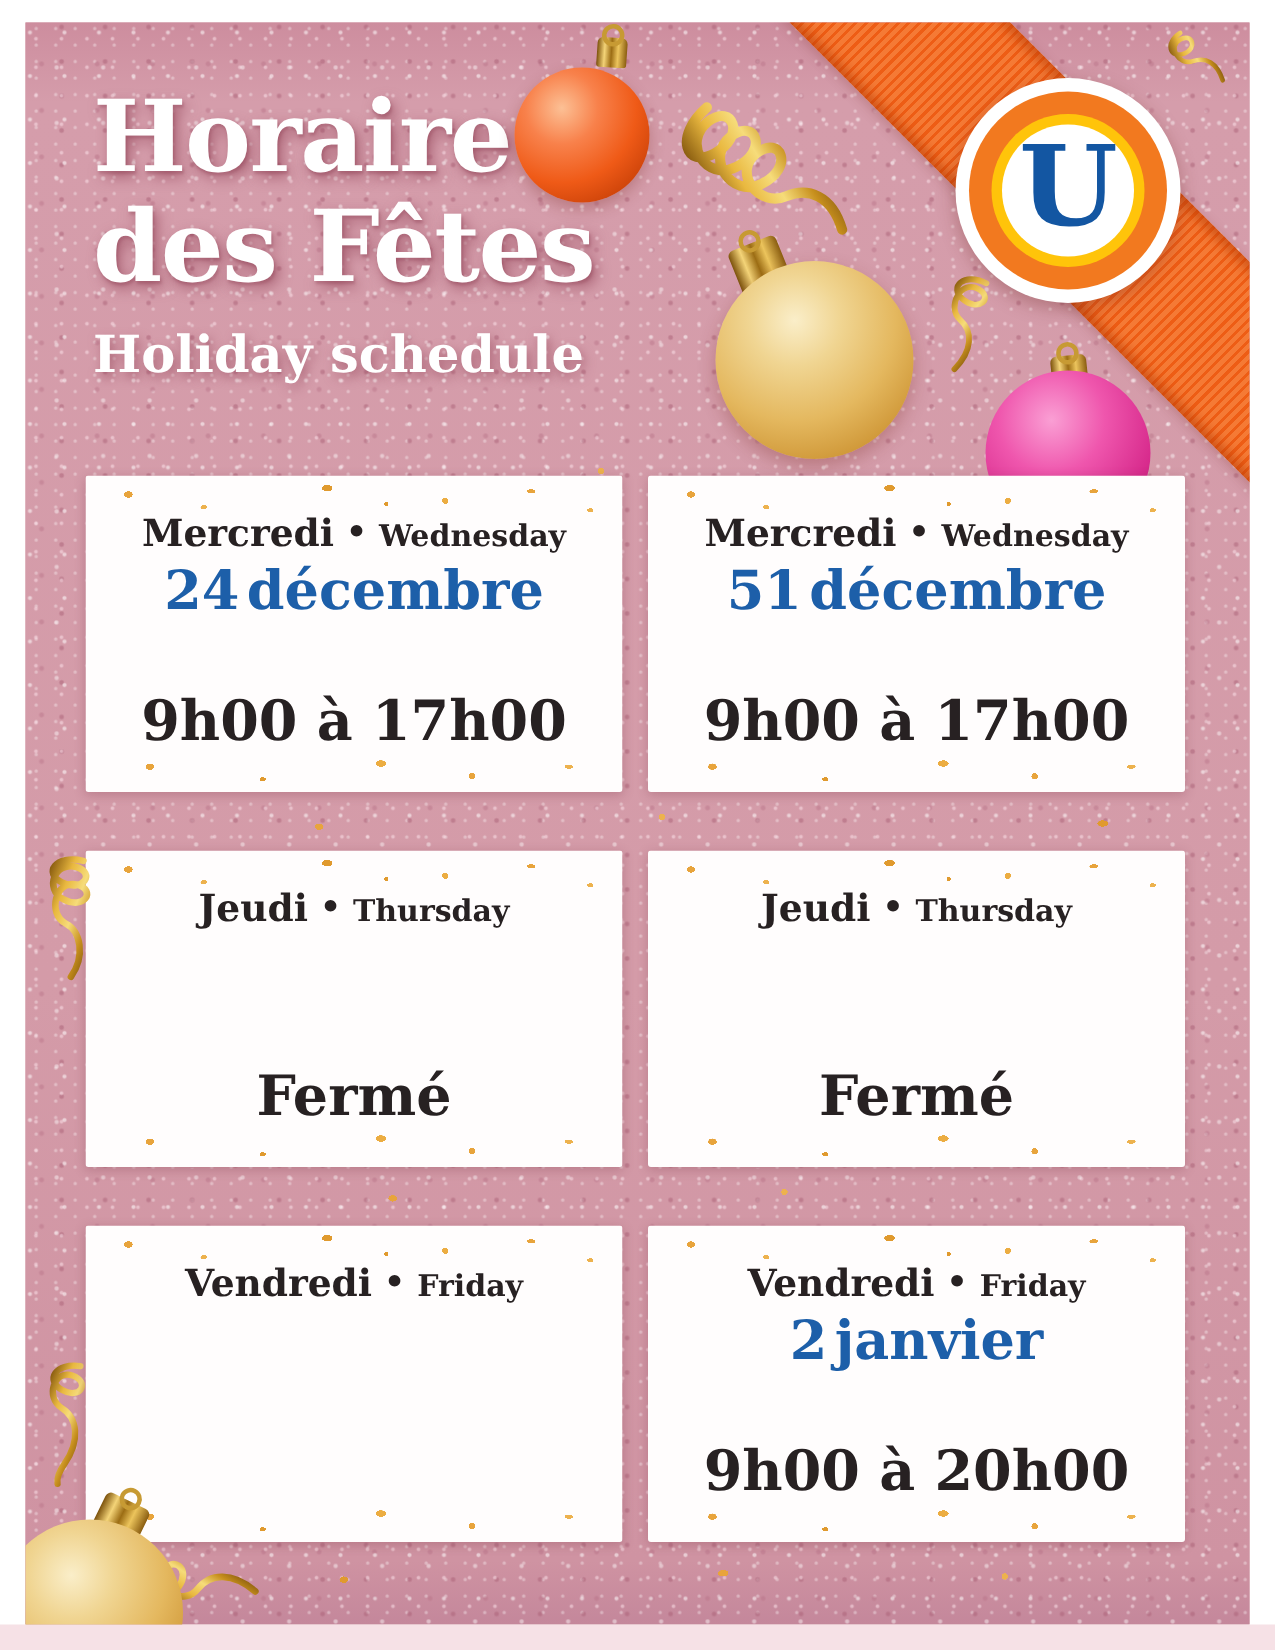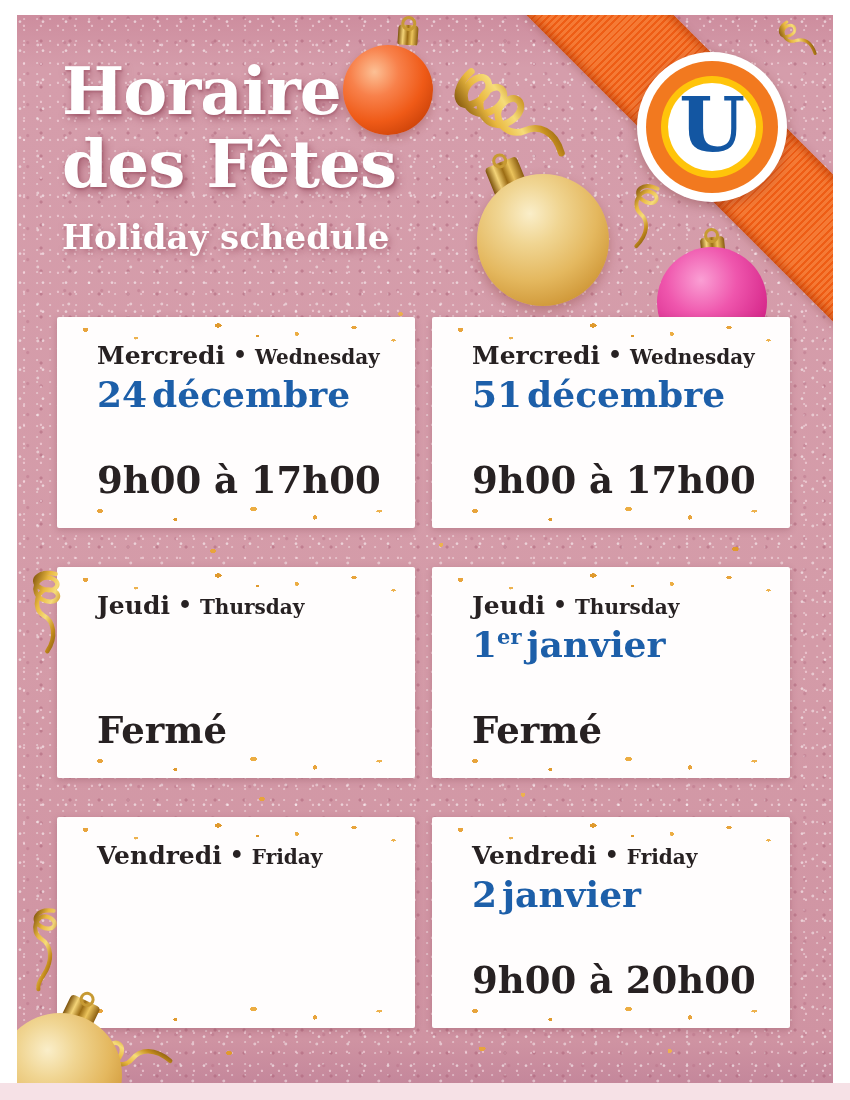--- a/index.html
+++ b/index.html
@@ -92,35 +92,35 @@
       radial-gradient(4px 3px at 26% 97.2%, #e09a2e 70%, transparent 71%),
       radial-gradient(5px 3px at 57% 96.8%, #e8a43c 70%, transparent 71%),
       radial-gradient(3px 3px at 80% 97%, #edb24e 70%, transparent 71%);
     background-repeat:no-repeat;}
 
   
   .card-grid{position:absolute;left:40px;top:302px;z-index:5;display:grid;
     grid-template-columns:358px 358px;column-gap:17px;row-gap:39px;}
   .card{width:358px;height:211px;background-color:#fffdfd;border-radius:2px;
     box-shadow:0 2px 7px rgba(120,50,70,.28);
-    display:flex;flex-direction:column;padding-top:24px;box-sizing:border-box;
+    display:flex;flex-direction:column;align-items:center;padding-top:24px;box-sizing:border-box;
     background-image:
       radial-gradient(4px 3px at 8% 6%, #e8a43c 70%, transparent 71%),
       radial-gradient(3px 2px at 22% 10%, #edb24e 70%, transparent 71%),
       radial-gradient(5px 3px at 45% 4%, #e09a2e 70%, transparent 71%),
       radial-gradient(3px 3px at 67% 8%, #ecad42 70%, transparent 71%),
       radial-gradient(4px 2px at 83% 5%, #e8a43c 70%, transparent 71%),
       radial-gradient(3px 2px at 94% 11%, #edb24e 70%, transparent 71%),
       radial-gradient(2px 2px at 56% 9%, #e09a2e 70%, transparent 71%),
       radial-gradient(4px 3px at 12% 92%, #e8a43c 70%, transparent 71%),
       radial-gradient(3px 2px at 33% 96%, #e09a2e 70%, transparent 71%),
       radial-gradient(5px 3px at 55% 91%, #ecad42 70%, transparent 71%),
       radial-gradient(3px 3px at 72% 95%, #e8a43c 70%, transparent 71%),
       radial-gradient(4px 2px at 90% 92%, #edb24e 70%, transparent 71%);
-    background-repeat:no-repeat;padding-left:40px;}
+    background-repeat:no-repeat;}
   .day-line{color:#272122;font-weight:bold;font-size:25px;white-space:nowrap;}
   .day-bullet{font-size:22px;margin:0 8px;position:relative;top:-2px;}
   .day-en{font-size:20px;}
   .date-line{color:#1d5fa9;font-weight:bold;font-size:36px;margin-top:3px;white-space:nowrap;}
   .date-sup{font-size:21px;vertical-align:super;line-height:0;}
   .date-word{margin-left:5px;}
   .hours-line{color:#272122;font-weight:bold;font-size:37px;margin-top:auto;margin-bottom:26px;white-space:nowrap;}
 </style>
 </head>
 <body>
@@ -226,23 +226,20 @@
         <div class="day-line">
           <span>Jeudi</span><span class="day-bullet">•</span><span class="day-en">Thursday</span>
         </div>
         <div class="hours-line">Fermé</div>
       </div>
 
       <div class="card">
         <div class="day-line">
           <span>Jeudi</span><span class="day-bullet">•</span><span class="day-en">Thursday</span>
         </div>
-        <div class="date-line">
-          <span>1</span><span class="date-sup">er</span><span class="date-word">janvier</span>
-        </div>
         <div class="hours-line">Fermé</div>
       </div>
 
       <div class="card">
         <div class="day-line">
           <span>Vendredi</span><span class="day-bullet">•</span><span class="day-en">Friday</span>
         </div>
       </div>
 
       <div class="card">

